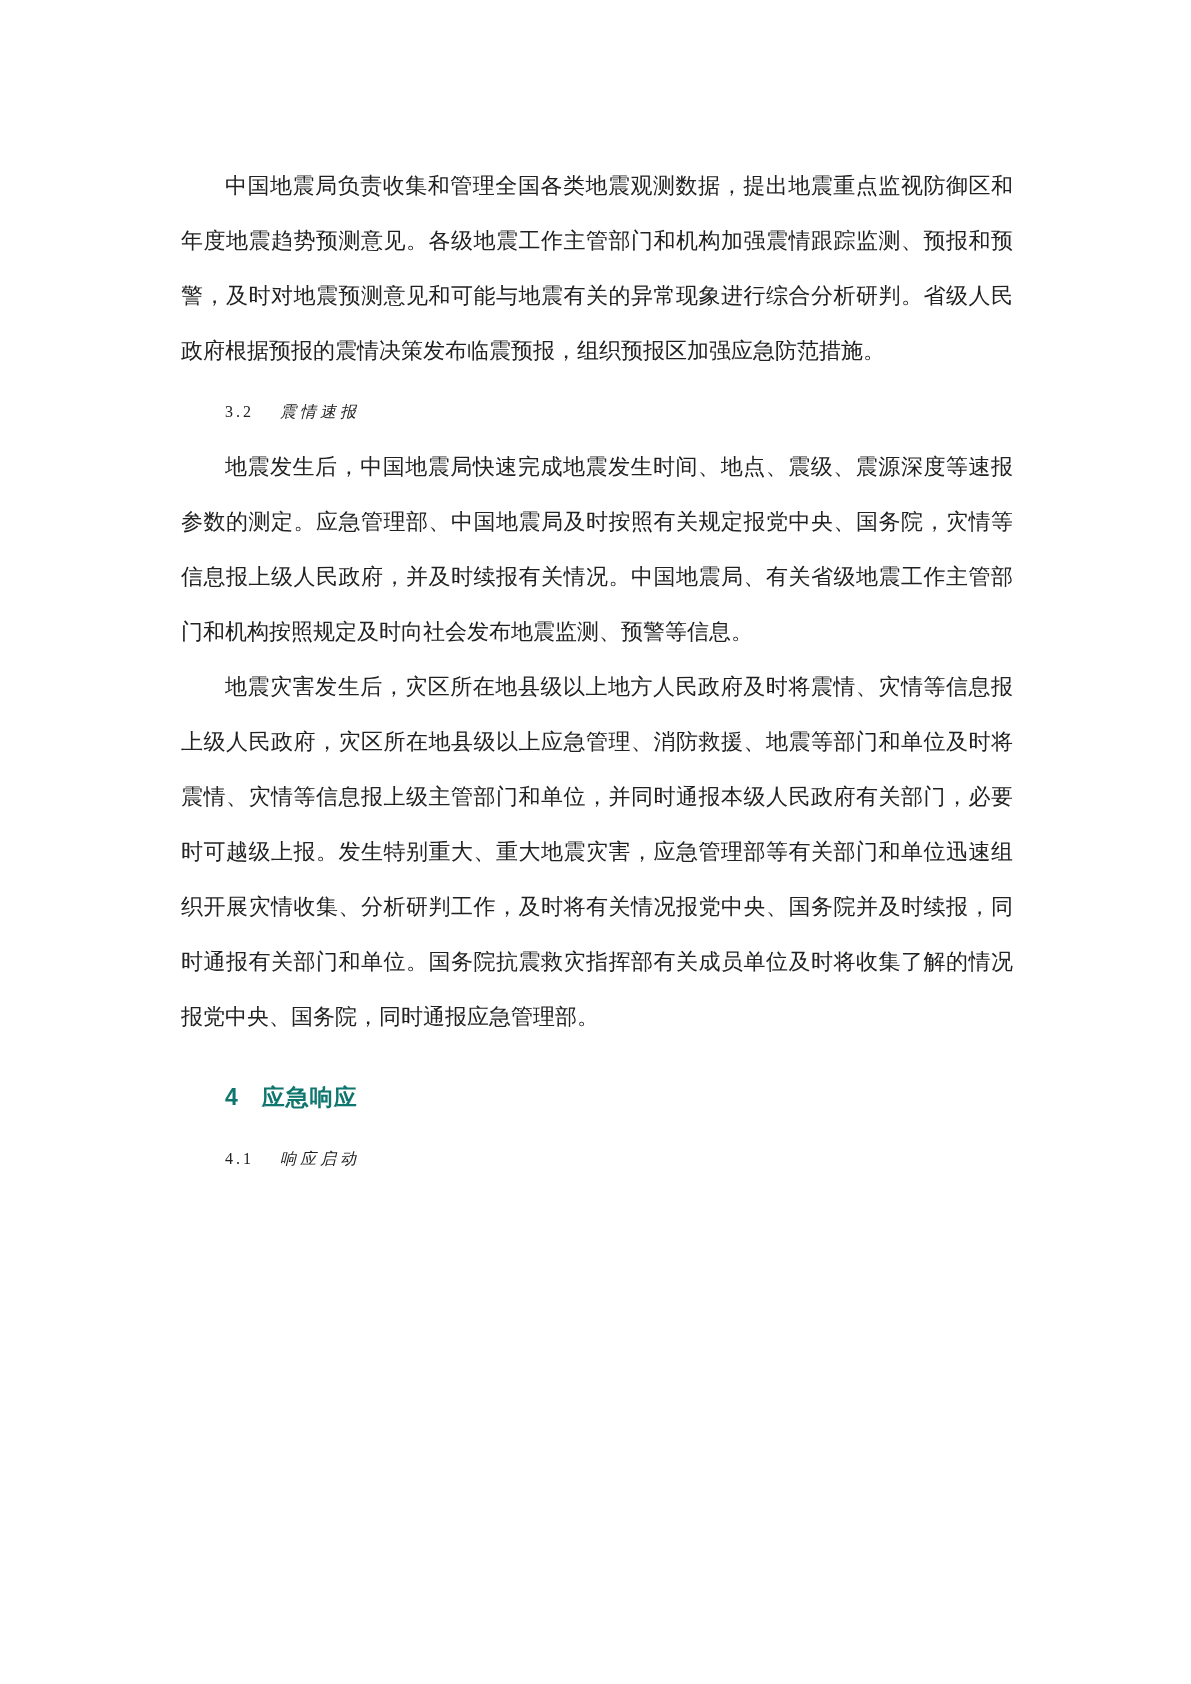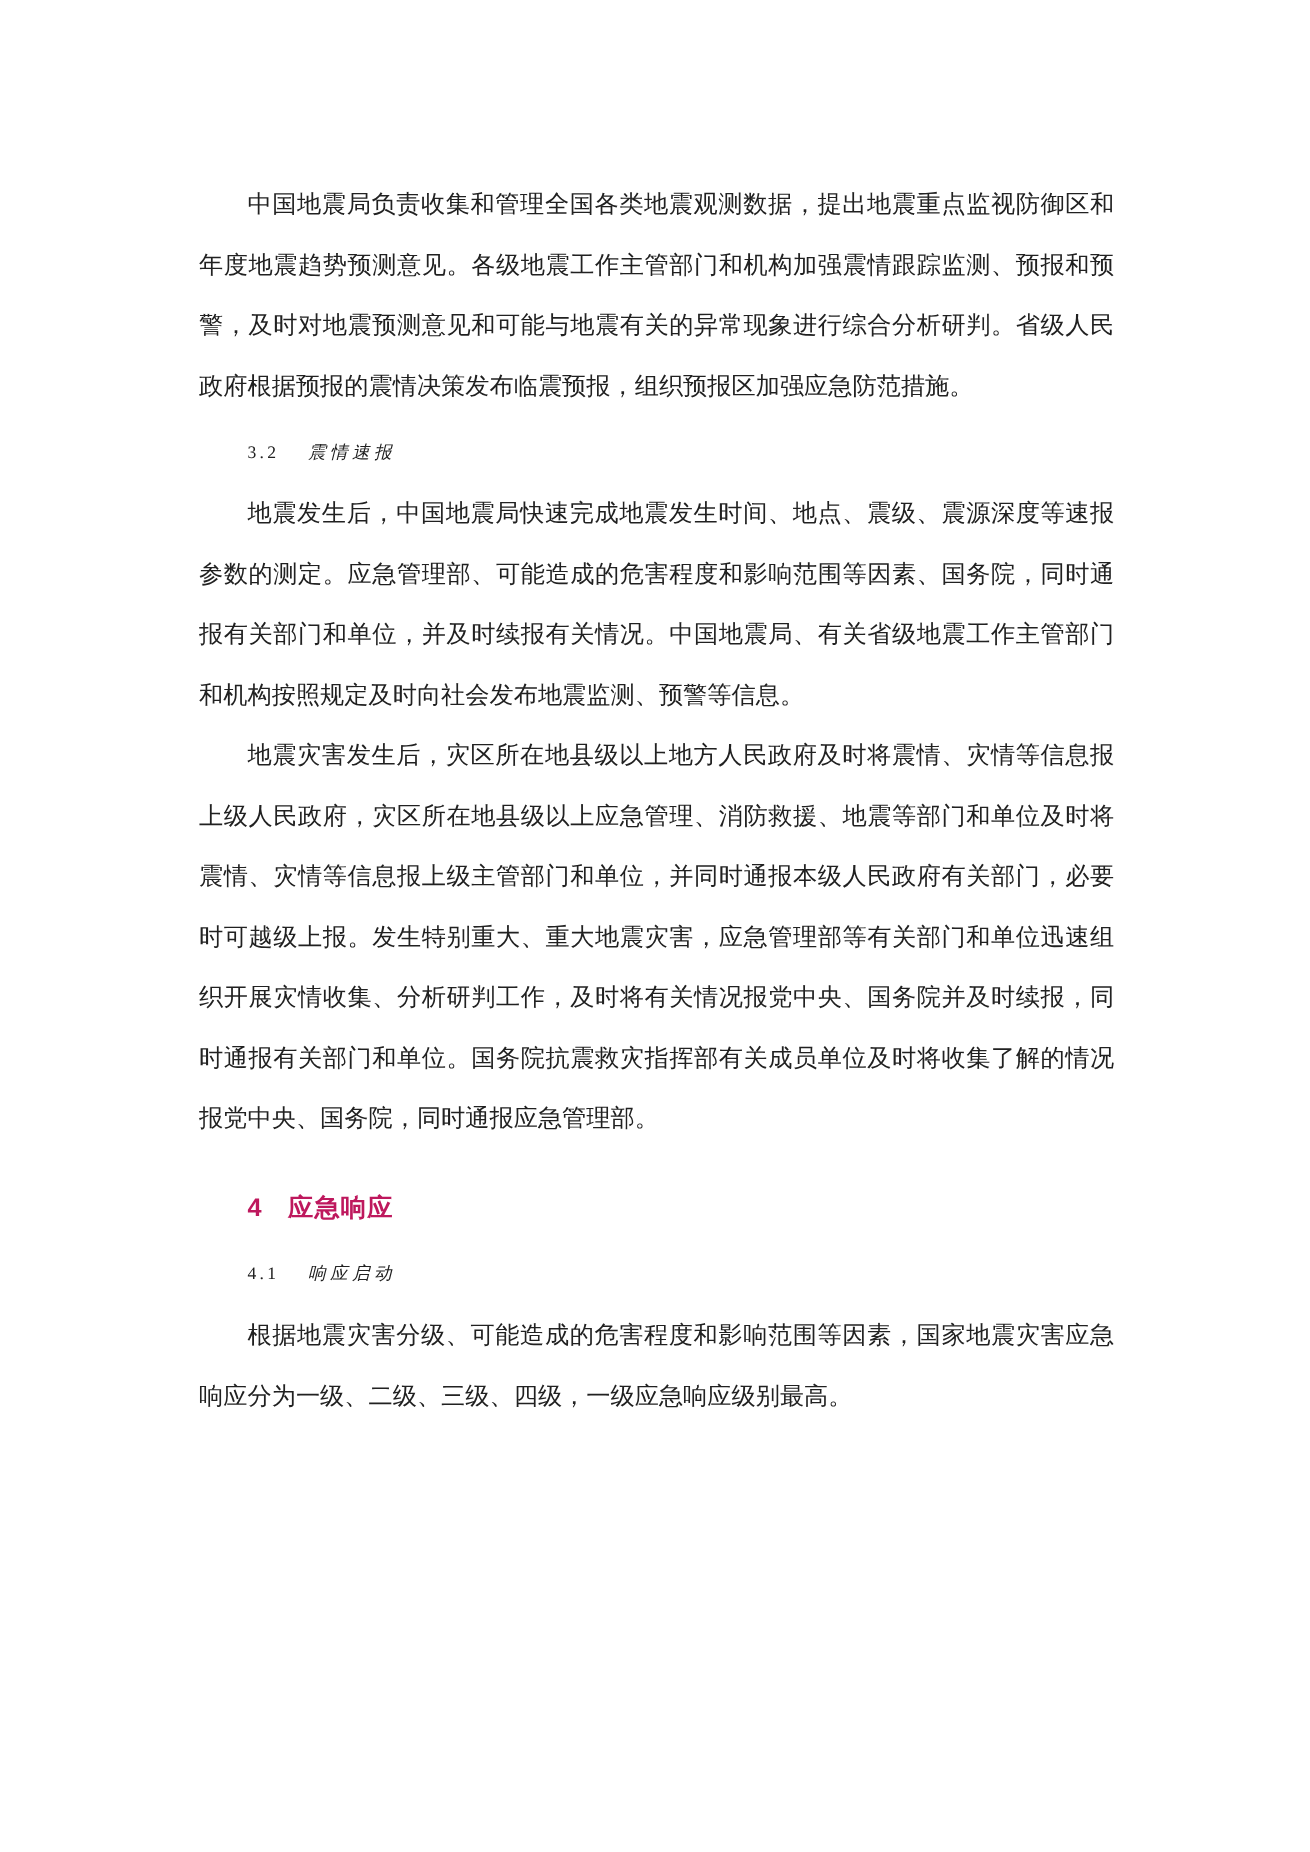--- a/index.html
+++ b/index.html
@@ -49,50 +49,49 @@
     font-style: italic;
     letter-spacing: 4px;
   }
   .h-main {
     margin: 26px 0 0 0;
     padding-left: 44px;
     font-family: "Liberation Sans", "DejaVu Sans", sans-serif;
     font-size: 23px;
     font-weight: 700;
     line-height: 55px;
-    color: #be185d;
+    color: #0f766e;
   }
   .h-main .num {
     margin-right: 24px;
   }
   .h-main .ttl {
     letter-spacing: 1px;
   }
 </style>
 </head>
 <body>
 
 <div class="page">
   <div class="doc">
 
     <p class="para">中国地震局负责收集和管理全国各类地震观测数据，提出地震重点监视防御区和年度地震趋势预测意见。各级地震工作主管部门和机构加强震情跟踪监测、预报和预警，及时对地震预测意见和可能与地震有关的异常现象进行综合分析研判。省级人民政府根据预报的震情决策发布临震预报，组织预报区加强应急防范措施。</p>
 
     <h2 class="h-sub">
       <span class="num">3.2</span><span class="ttl">震情速报</span>
     </h2>
 
-    <p class="para">地震发生后，中国地震局快速完成地震发生时间、地点、震级、震源深度等速报参数的测定。应急管理部、可能造成的危害程度和影响范围等因素、国务院，同时通报有关部门和单位，并及时续报有关情况。中国地震局、有关省级地震工作主管部门和机构按照规定及时向社会发布地震监测、预警等信息。</p>
+    <p class="para">地震发生后，中国地震局快速完成地震发生时间、地点、震级、震源深度等速报参数的测定。应急管理部、中国地震局及时按照有关规定报党中央、国务院，灾情等信息报上级人民政府，并及时续报有关情况。中国地震局、有关省级地震工作主管部门和机构按照规定及时向社会发布地震监测、预警等信息。</p>
 
 
     <p class="para">地震灾害发生后，灾区所在地县级以上地方人民政府及时将震情、灾情等信息报上级人民政府，灾区所在地县级以上应急管理、消防救援、地震等部门和单位及时将震情、灾情等信息报上级主管部门和单位，并同时通报本级人民政府有关部门，必要时可越级上报。发生特别重大、重大地震灾害，应急管理部等有关部门和单位迅速组织开展灾情收集、分析研判工作，及时将有关情况报党中央、国务院并及时续报，同时通报有关部门和单位。国务院抗震救灾指挥部有关成员单位及时将收集了解的情况报党中央、国务院，同时通报应急管理部。</p>
 
     <h1 class="h-main">
       <span class="num">4</span><span class="ttl">应急响应</span>
     </h1>
 
     <h2 class="h-sub">
       <span class="num">4.1</span><span class="ttl">响应启动</span>
     </h2>
 
-    <p class="para">根据地震灾害分级、可能造成的危害程度和影响范围等因素，国家地震灾害应急响应分为一级、二级、三级、四级，一级应急响应级别最高。</p>
 
   </div>
 </div>
 
 </body></html>

